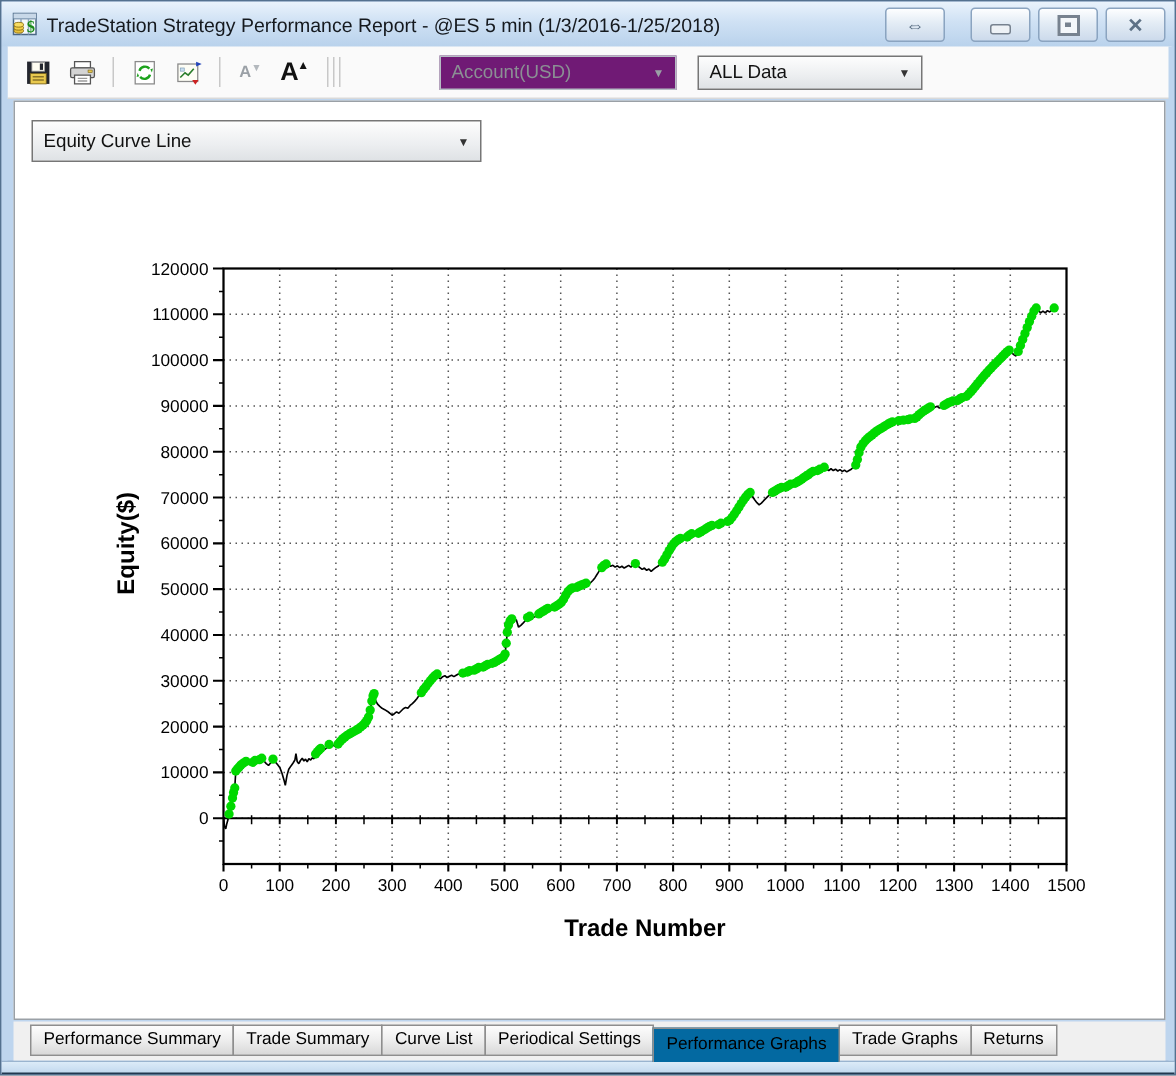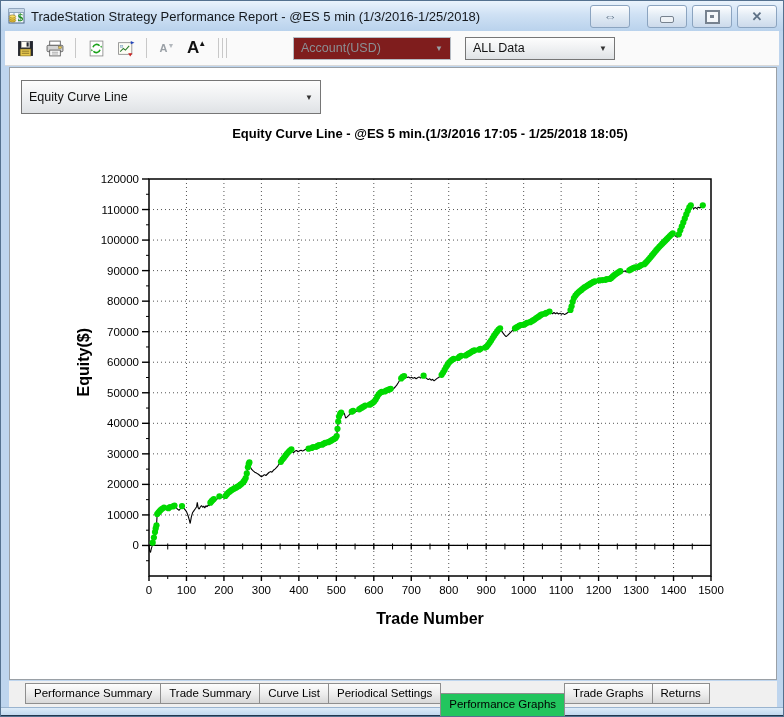--- a/index.html
+++ b/index.html
@@ -25,38 +25,38 @@
   .tsep{width:1px;height:20px;background:#c8c8c8;margin:0 5px;}
   .a-small{font-size:11px;color:#9aa0a6;font-weight:bold;position:relative;}
   .a-small .caret{font-size:7px;position:relative;top:-4px;color:#b3b8bd;}
   .a-big{font-size:17px;color:#111;font-weight:bold;position:relative;}
   .a-big .caret{font-size:8px;position:relative;top:-7px;left:-1px;color:#111;}
   .grip{display:flex;gap:3px;margin:0 6px;}
   .grip i{width:1px;height:20px;background:#c8c8c8;display:block;}
   .combo{height:23px;border:1px solid #767676;background:linear-gradient(#fdfdfd,#eceef0 60%,#dfe2e5);
     display:flex;align-items:center;font-size:12.5px;color:#111;padding-left:7px;position:relative;box-sizing:border-box;}
   .combo .arrow{position:absolute;right:7px;font-size:8px;color:#333;}
-  .combo.disabled{border-color:#b5bcc4;background:#7f1d1d;color:#8b8f94;}
+  .combo.disabled{border-color:#b5bcc4;background:#701a75;color:#8b8f94;}
   .combo.disabled .arrow{color:#9aa0a6;}
   #account-combo{width:158px;margin-left:60px;}
   #data-combo{width:150px;margin-left:14px;}
   
   #content{position:absolute;left:8px;top:66px;width:768px;height:613px;background:#fff;
     border:1px solid #9aa0a6;box-sizing:border-box;}
-  #graph-combo{position:absolute;left:20px;top:79px;width:300px;height:34px;z-index:5;}
+  #graph-combo{position:absolute;left:20px;top:79px;width:300px;height:28px;z-index:5;}
   #chart-title{position:absolute;left:148px;top:125px;width:562px;text-align:center;
     font-size:13px;font-weight:bold;color:#000;z-index:3;}
   #chart-svg{position:absolute;left:0;top:0;width:784px;height:717px;z-index:2;}
   
   #tabstrip{position:absolute;left:8px;top:680px;width:768px;height:26px;background:#f0f0f0;z-index:6;}
   .tab{position:relative;display:inline-block;top:2px;height:19px;line-height:19px;padding:0 8px;
     font-size:11.5px;color:#000;background:linear-gradient(#fdfdfd,#ececec 55%,#d8d8d8);
     border:1px solid #8e8e8e;margin-left:-1px;vertical-align:top;}
-  .tab:first-child{margin-left:16px;}
-  .tab.active{top:12px;height:22px;line-height:20px;background:#22c55e;border-bottom:none;z-index:7;}
+  .tab:first-child{margin-left:11px;}
+  .tab.active{top:4px;height:22px;line-height:20px;background:#0369a1;border-bottom:none;z-index:7;}
   
   #bottom-strip{position:absolute;left:0;top:706px;width:784px;height:11px;
     background:linear-gradient(#dcebf8,#b4cfe9);border-top:1px solid #9ab4cf;}
   #bottom-edge{position:absolute;left:0;top:714px;width:784px;height:3px;background:#21384f;}
   .side-frame{position:absolute;top:30px;width:4px;height:676px;background:#bed5ee;z-index:4;}
 </style>
 </head>
 <body>
 
 <div id="window">
@@ -150,21 +150,20 @@
     </div>
   </div>
 
   <div id="content"></div>
 
   <div class="combo" id="graph-combo">
     <span>Equity Curve Line</span>
     <span class="arrow">▼</span>
   </div>
 
-  <div id="chart-title">Equity Curve Line - @ES 5 min.(1/3/2016 17:05 - 1/25/2018 18:05)</div>
   <svg id="chart-svg" viewBox="0 0 784 717">
       <line x1="185.46666666666667" y1="178" x2="185.46666666666667" y2="575" stroke="#555" stroke-width="1" stroke-dasharray="1 3"></line>
       <line x1="222.93333333333334" y1="178" x2="222.93333333333334" y2="575" stroke="#555" stroke-width="1" stroke-dasharray="1 3"></line>
       <line x1="260.4" y1="178" x2="260.4" y2="575" stroke="#555" stroke-width="1" stroke-dasharray="1 3"></line>
       <line x1="297.8666666666667" y1="178" x2="297.8666666666667" y2="575" stroke="#555" stroke-width="1" stroke-dasharray="1 3"></line>
       <line x1="335.33333333333337" y1="178" x2="335.33333333333337" y2="575" stroke="#555" stroke-width="1" stroke-dasharray="1 3"></line>
       <line x1="372.8" y1="178" x2="372.8" y2="575" stroke="#555" stroke-width="1" stroke-dasharray="1 3"></line>
       <line x1="410.26666666666665" y1="178" x2="410.26666666666665" y2="575" stroke="#555" stroke-width="1" stroke-dasharray="1 3"></line>
       <line x1="447.73333333333335" y1="178" x2="447.73333333333335" y2="575" stroke="#555" stroke-width="1" stroke-dasharray="1 3"></line>
       <line x1="485.2" y1="178" x2="485.2" y2="575" stroke="#555" stroke-width="1" stroke-dasharray="1 3"></line>

